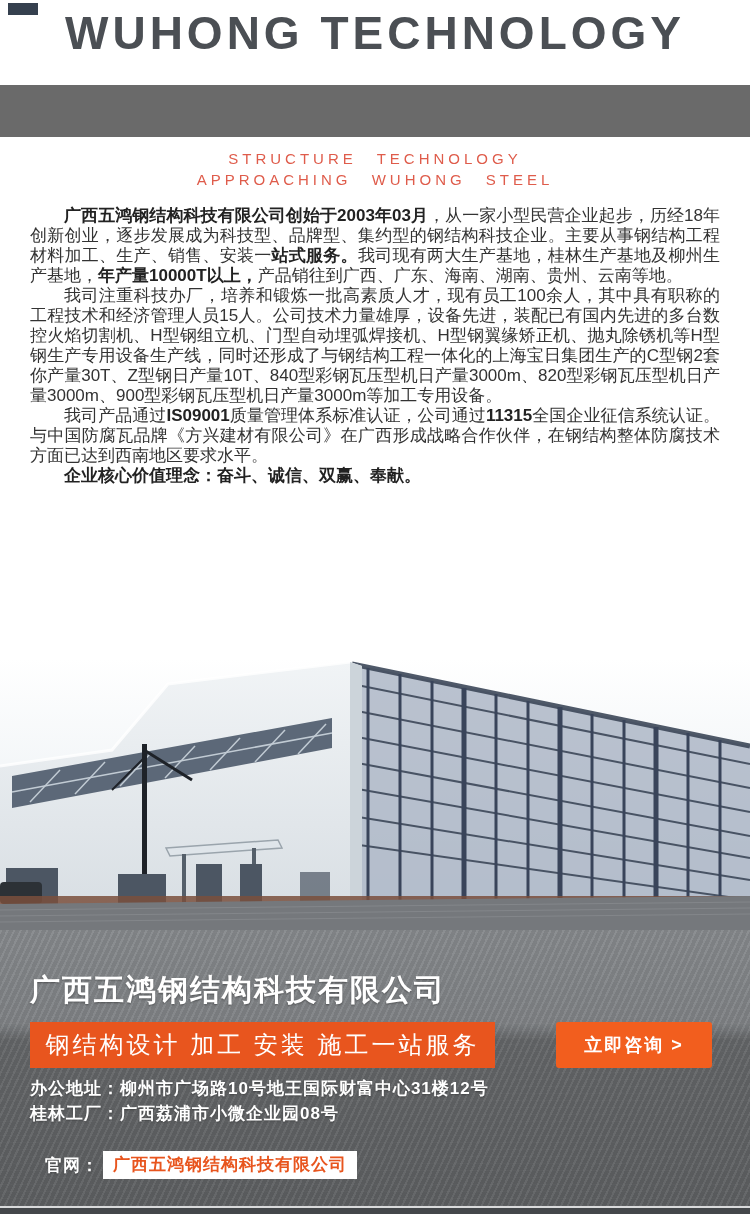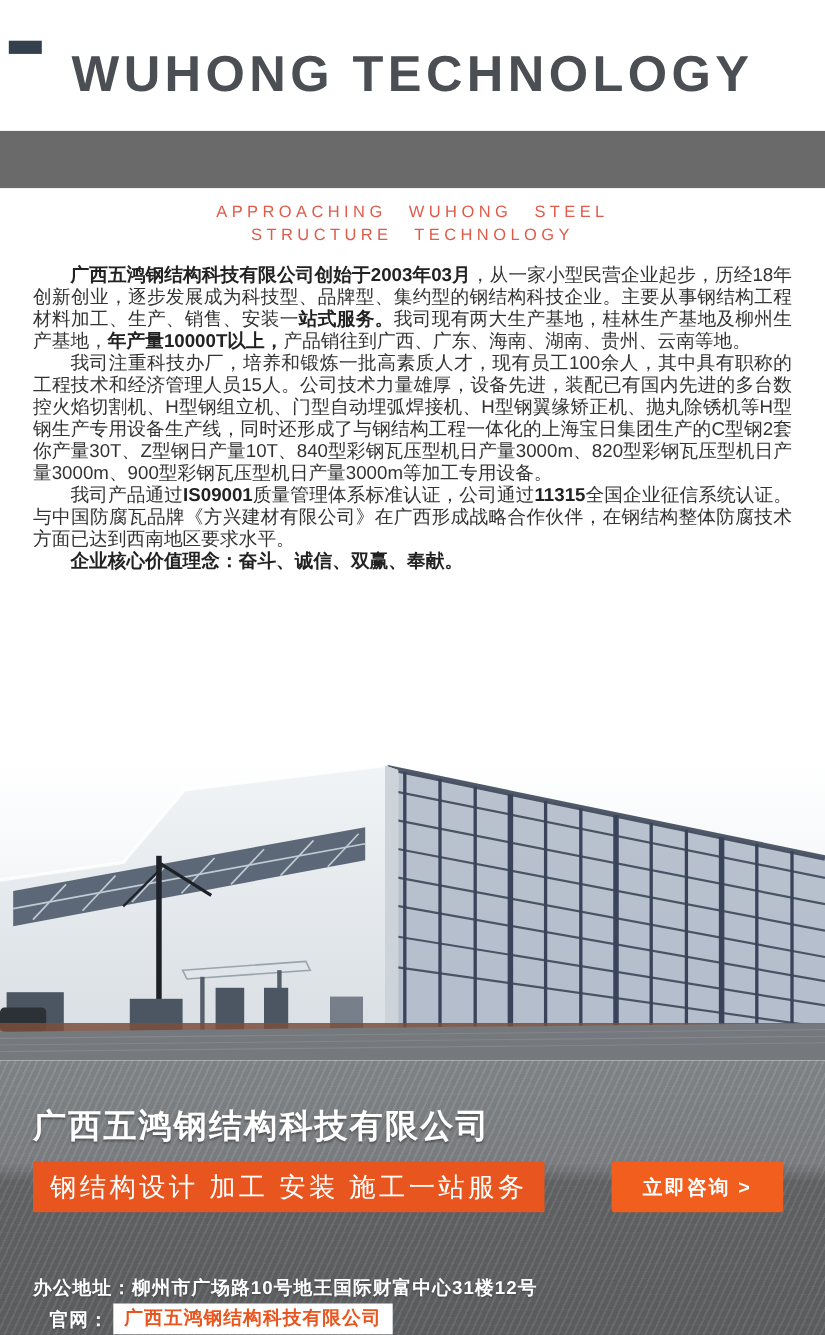--- a/index.html
+++ b/index.html
@@ -6,21 +6,21 @@
   .page{
     position:relative;
     width:750px;height:1214px;
     margin:0;
     background:#ffffff;
     overflow:hidden;
     font-family:"Liberation Sans","DejaVu Sans",sans-serif;
   }
 
   
-  .header{position:relative;width:617px;height:198px;background:#ffffff;margin-top:34px;}
+  .header{position:relative;width:617px;height:198px;background:#ffffff;}
   .corner-mark{position:absolute;left:8px;top:3px;width:30px;height:12px;background:#35404e;}
   .logo{
     position:absolute;left:0;top:6px;width:750px;
     text-align:center;
     font-size:46px;font-weight:bold;letter-spacing:4px;
     color:#4b4f54;white-space:nowrap;
   }
   .gray-band{position:absolute;left:0;top:85px;width:750px;height:52px;background:#6a6a6a;}
   .navy-banner{
     position:absolute;left:50%;top:66px;transform:translateX(-50%);
@@ -77,21 +77,21 @@
     position:absolute;right:38px;top:92px;width:156px;height:46px;
     background:#f25e1e;color:#ffffff;border:none;border-radius:3px;
     display:flex;align-items:center;justify-content:center;
     font-size:18px;font-weight:bold;letter-spacing:2px;white-space:nowrap;
     cursor:pointer;z-index:2;
     font-family:"Liberation Sans","DejaVu Sans",sans-serif;
   }
   .contact-list{position:absolute;left:30px;top:146px;z-index:2;}
   .contact-line{
     color:#ffffff;font-size:17px;font-weight:bold;line-height:25px;
-    letter-spacing:1px;white-space:nowrap;text-shadow:0 1px 2px rgba(0,0,0,0.3);margin-top:48px;
+    letter-spacing:1px;white-space:nowrap;text-shadow:0 1px 2px rgba(0,0,0,0.3);
   }
   .website-line{
     position:absolute;left:45px;top:221px;z-index:2;
     color:#ffffff;font-size:17px;font-weight:bold;letter-spacing:1px;
     display:flex;align-items:center;white-space:nowrap;
     text-shadow:0 1px 2px rgba(0,0,0,0.3);
   }
   .website-link{
     display:inline-block;margin-left:4px;padding:2px 10px 3px 10px;
     background:#ffffff;color:#e8551e;text-shadow:none;
@@ -105,22 +105,22 @@
 </head>
 <body>
 
 <div class="page">
 
   <div class="header">
     <div class="corner-mark"></div>
     <div class="logo">WUHONG TECHNOLOGY</div>
     <div class="gray-band"></div>
     <div class="red-caption">
+      <div>STRUCTURE TECHNOLOGY</div>
       <div>APPROACHING WUHONG STEEL</div>
-      <div>STRUCTURE TECHNOLOGY</div>
     </div>
   </div>
 
   <div class="article">
       <p><b>广西五鸿钢结构科技有限公司创始于2003年03月</b><span>，从一家小型民营企业起步，历经18年创新创业，逐步发展成为科技型、品牌型、集约型的钢结构科技企业。主要从事钢结构工程材料加工、生产、销售、安装一</span><b>站式服务。</b><span>我司现有两大生产基地，桂林生产基地及柳州生产基地，</span><b>年产量10000T以上，</b><span>产品销往到广西、广东、海南、湖南、贵州、云南等地。</span></p>
       <p><span>我司注重科技办厂，培养和锻炼一批高素质人才，现有员工100余人，其中具有职称的工程技术和经济管理人员15人。公司技术力量雄厚，设备先进，装配已有国内先进的多台数控火焰切割机、H型钢组立机、门型自动埋弧焊接机、H型钢翼缘矫正机、抛丸除锈机等H型钢生产专用设备生产线，同时还形成了与钢结构工程一体化的上海宝日集团生产的C型钢2套你产量30T、Z型钢日产量10T、840型彩钢瓦压型机日产量3000m、820型彩钢瓦压型机日产量3000m、900型彩钢瓦压型机日产量3000m等加工专用设备。</span></p>
       <p><span>我司产品通过</span><b>IS09001</b><span>质量管理体系标准认证，公司通过</span><b>11315</b><span>全国企业征信系统认证。与中国防腐瓦品牌《方兴建材有限公司》在广西形成战略合作伙伴，在钢结构整体防腐技术方面已达到西南地区要求水平。</span></p>
       <p><b>企业核心价值理念：奋斗、诚信、双赢、奉献。</b></p>
     </div>
 

